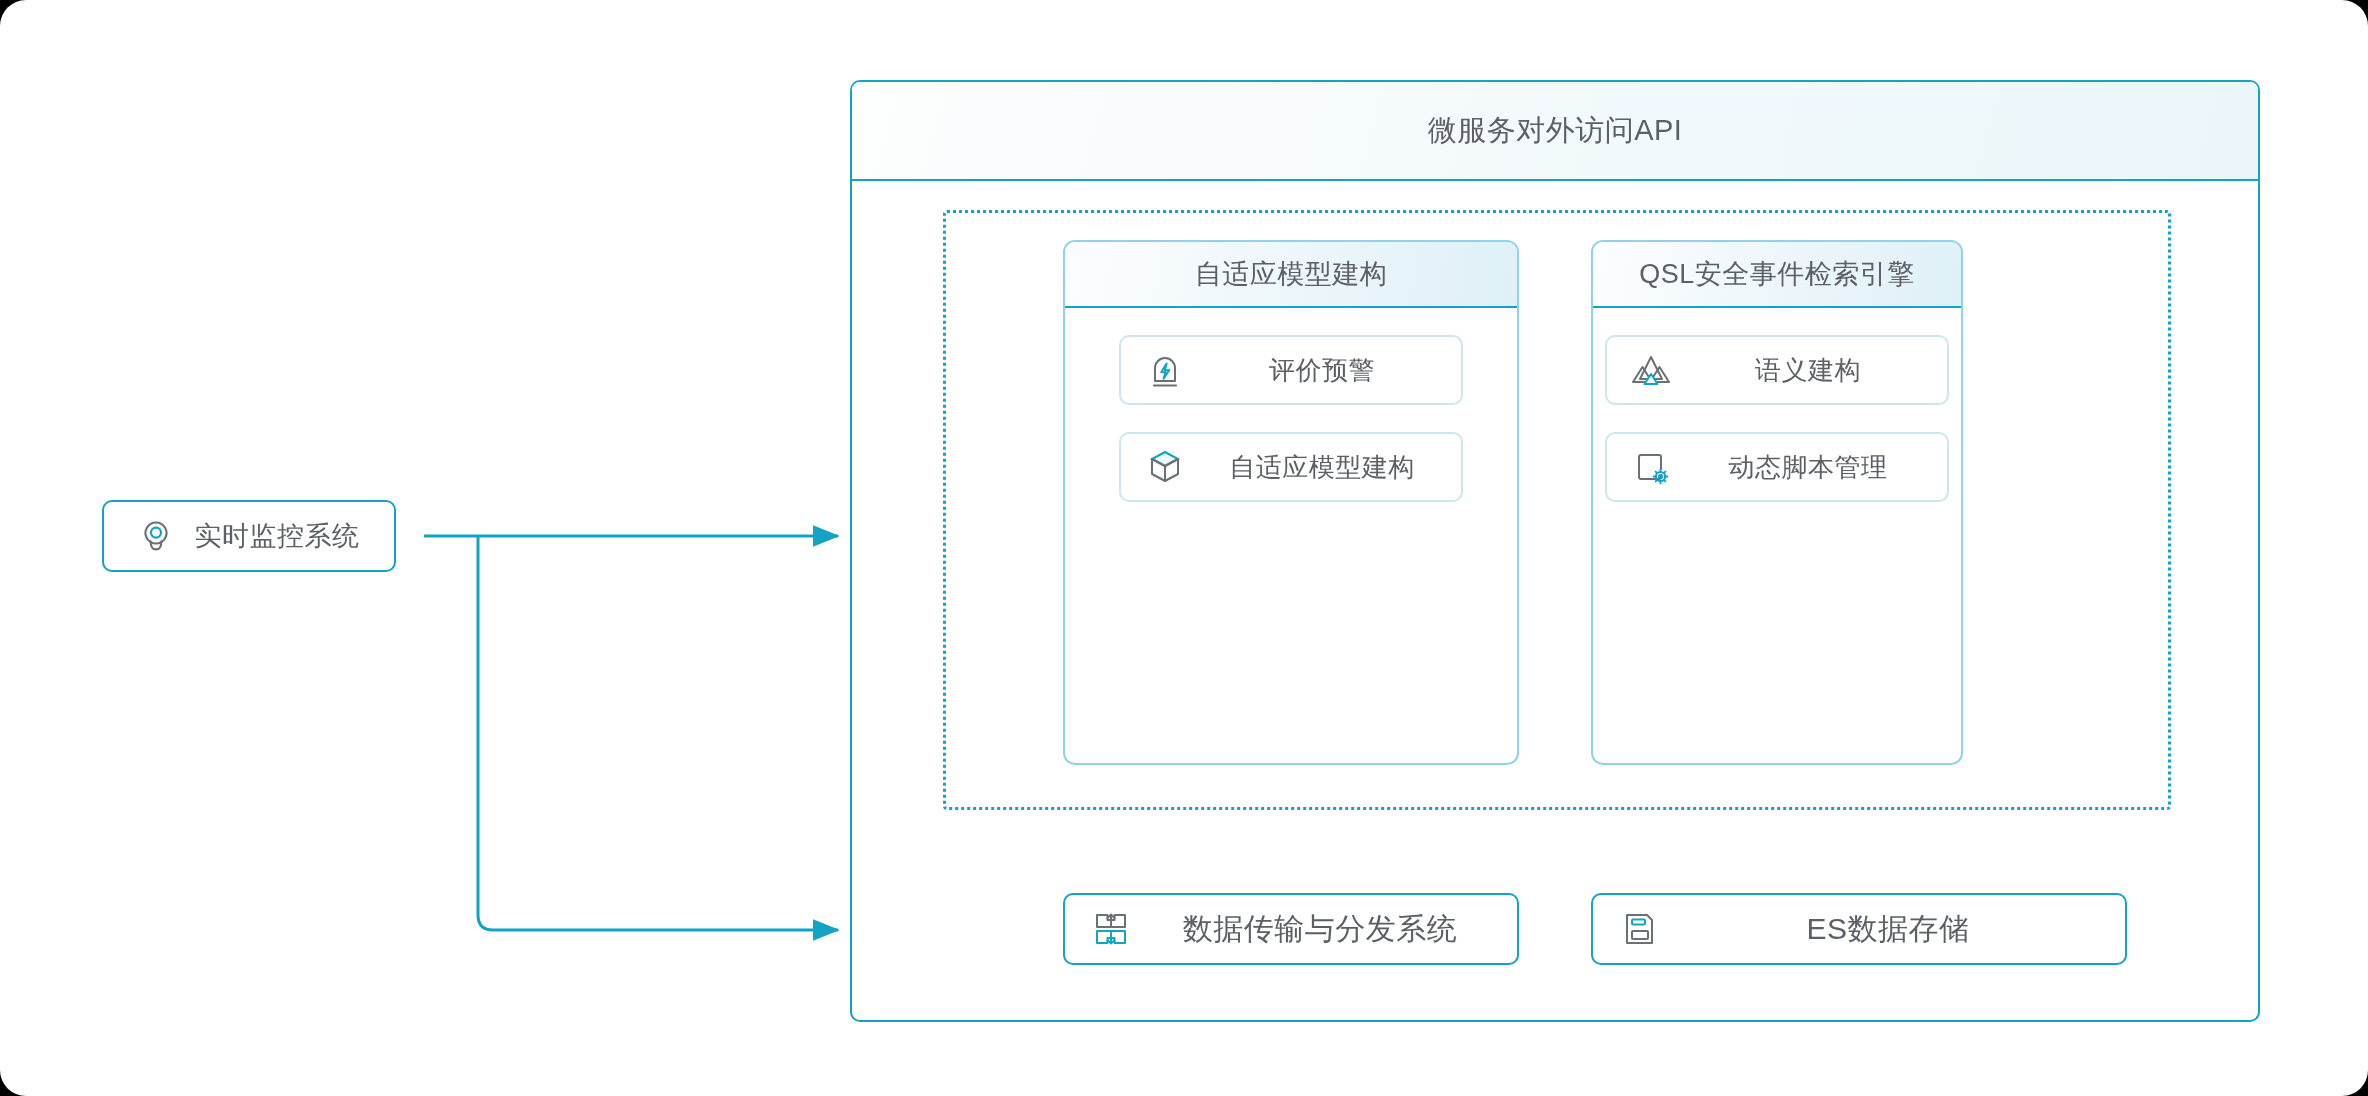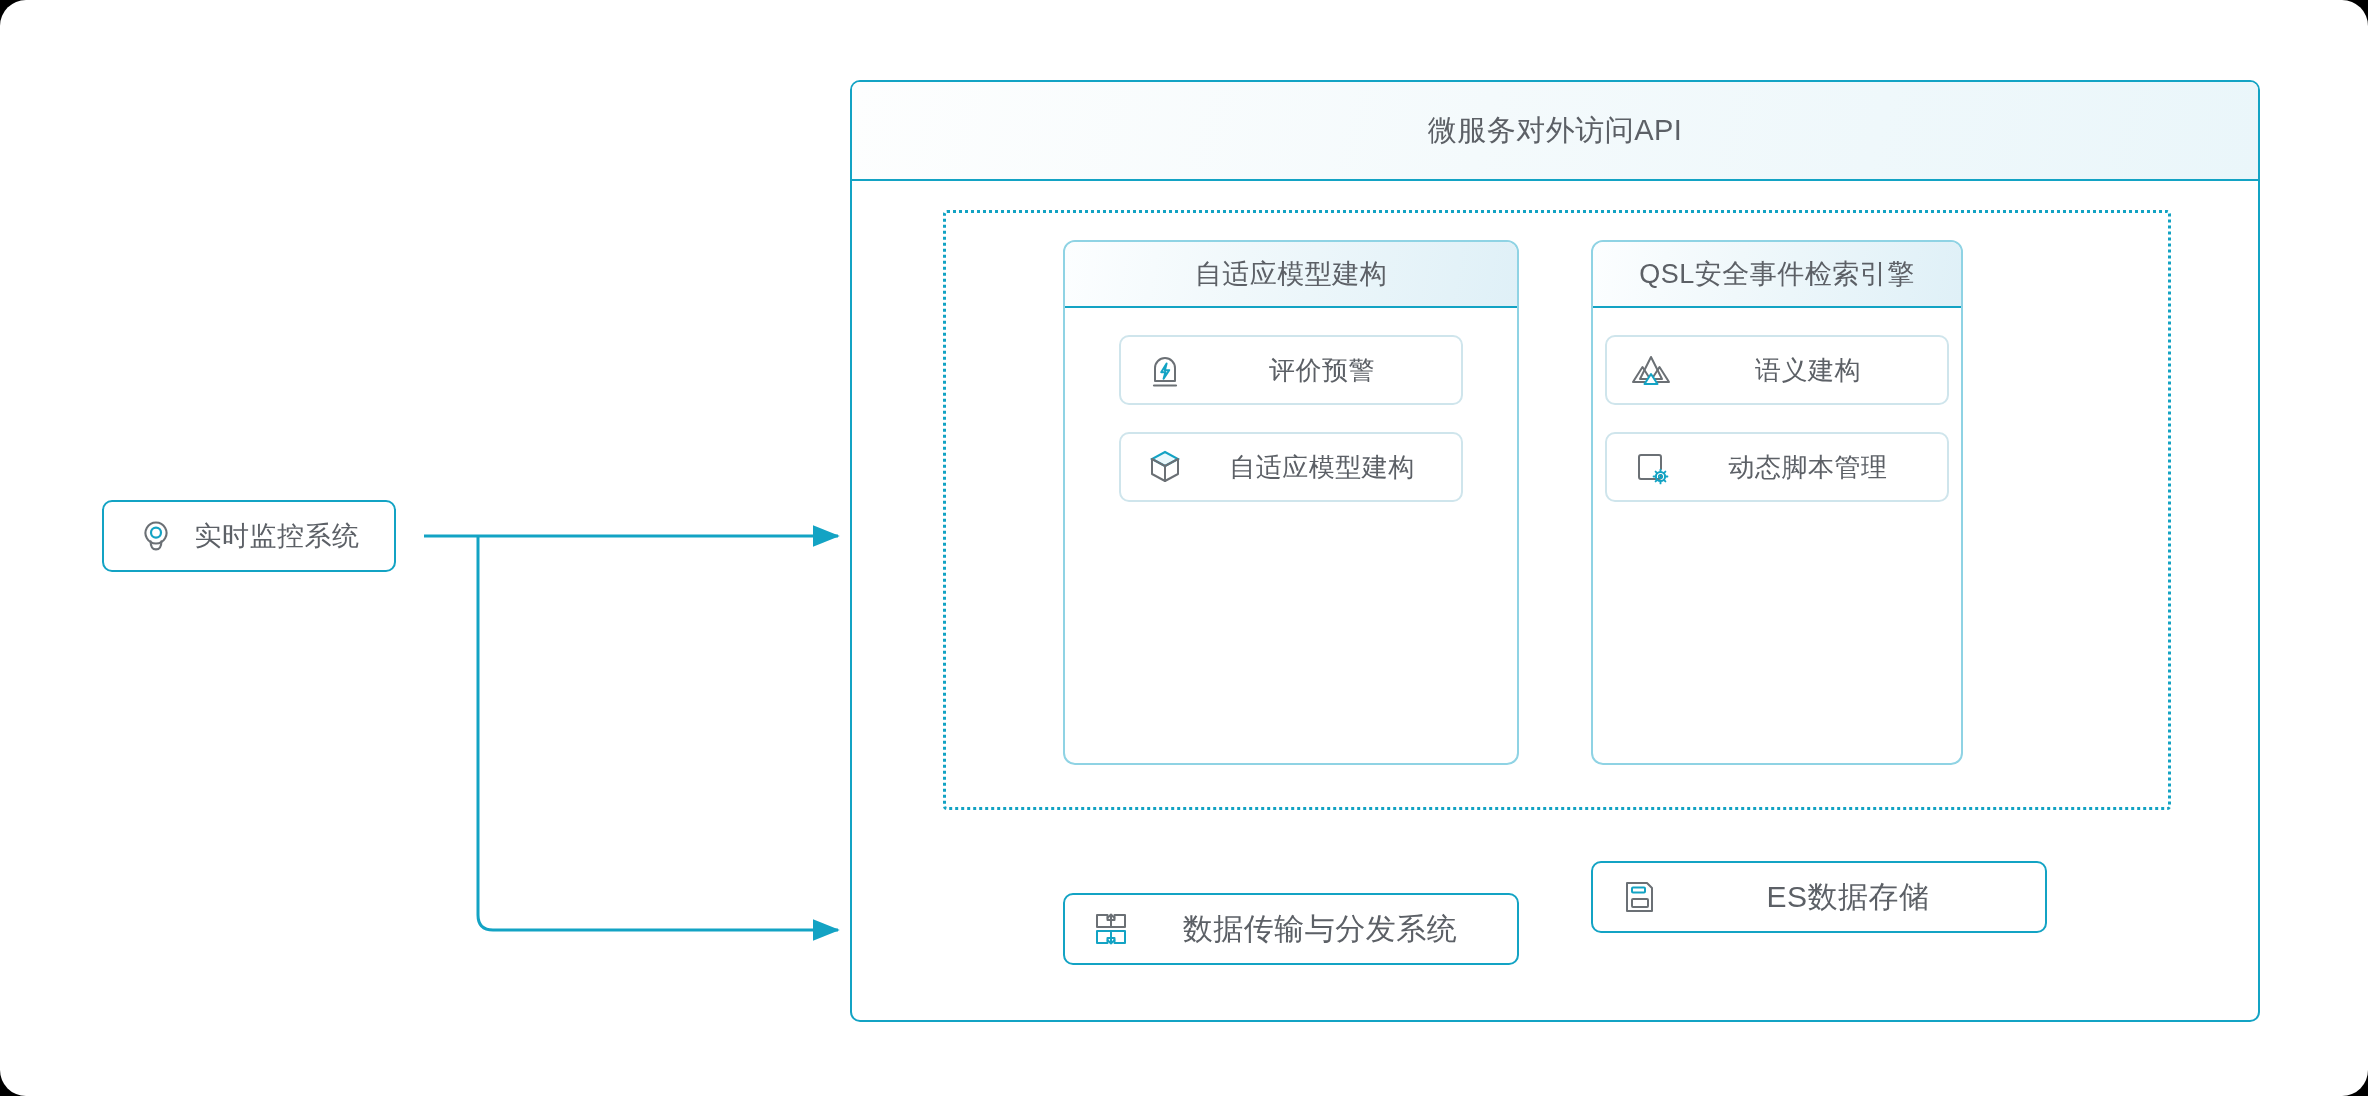--- a/index.html
+++ b/index.html
@@ -155,21 +155,21 @@
   .bnode .lbl {
     font-size: 30px;
     color: #5c6066;
     letter-spacing: .5px;
     white-space: nowrap;
     flex: 1;
     text-align: center;
     padding-right: 34px;
   }
   #node-transport { left: 1063px; top: 893px; width: 456px; }
-  #node-es        { left: 1591px; top: 861px; width: 456px; }
+  #node-es        { left: 1591px; top: 893px; width: 536px; }
 
   svg { display: block; overflow: visible; }
 </style>
 </head>
 <body>
 
 <div id="canvas">
 
   <svg id="wires" viewBox="0 0 2368 1096">
     <defs>

